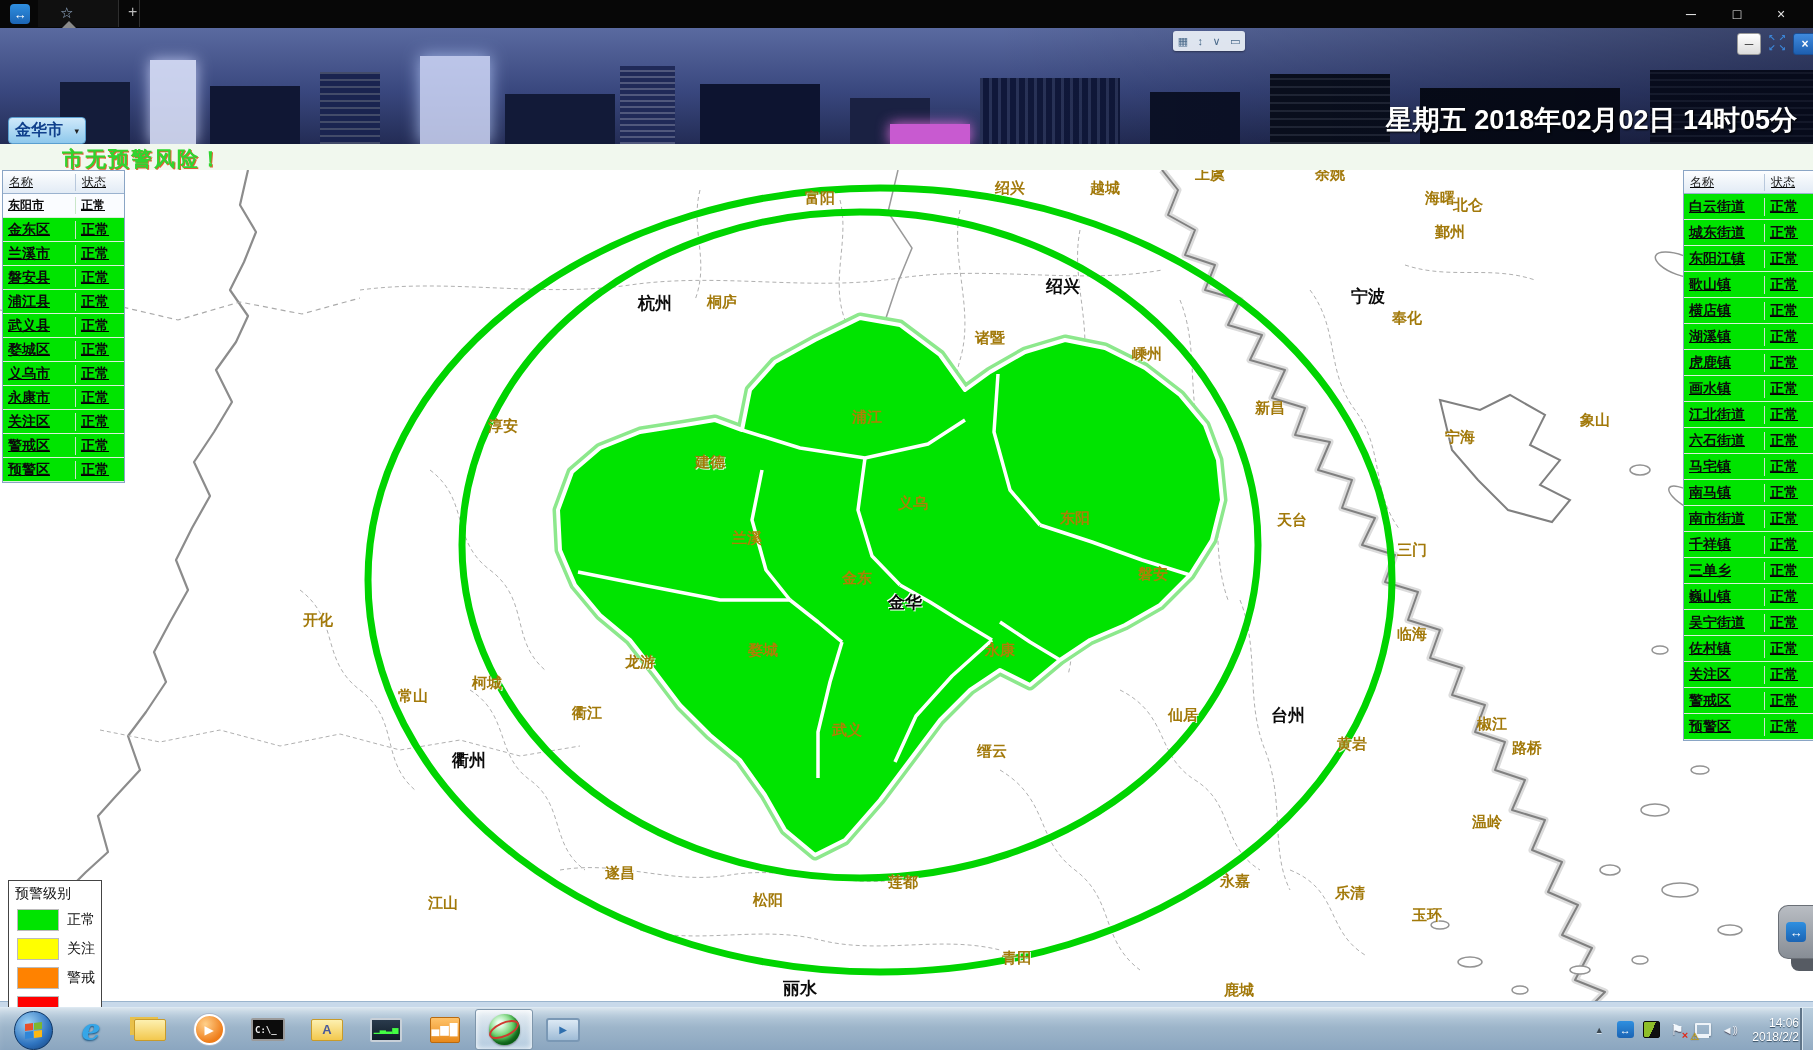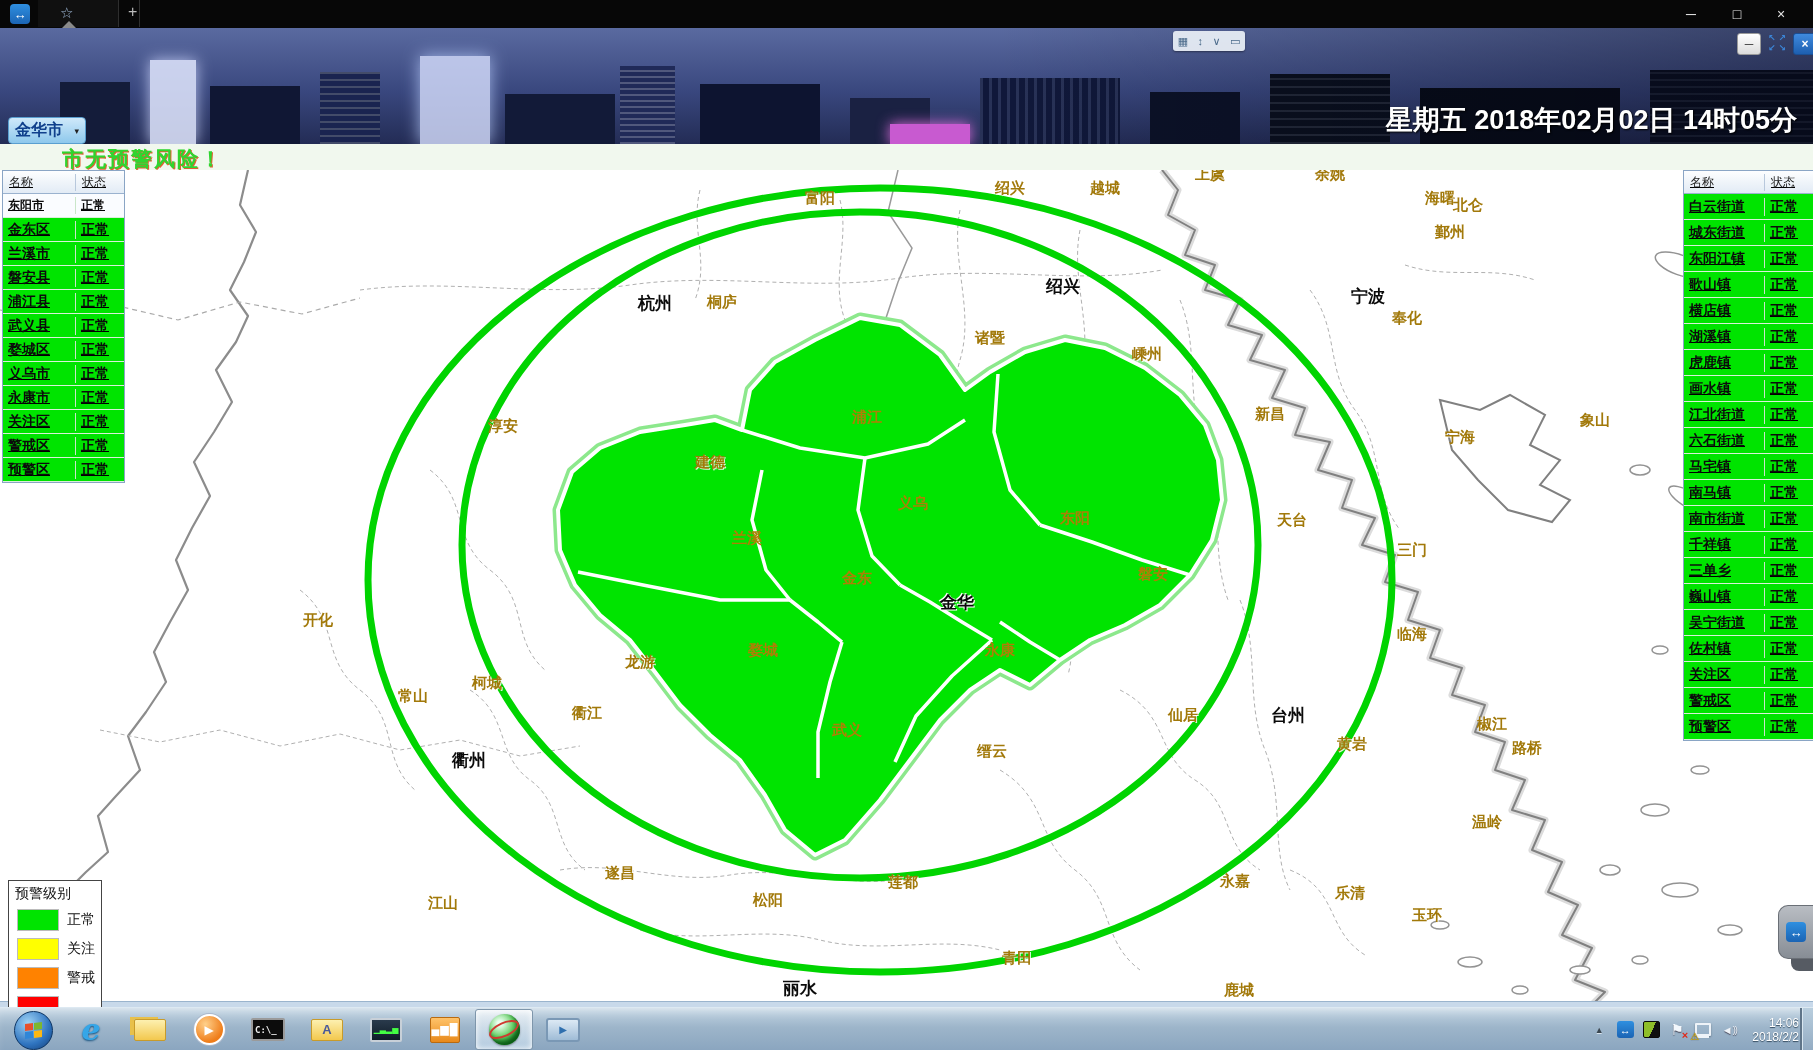--- a/index.html
+++ b/index.html
@@ -294,37 +294,37 @@
         <path d="M790,430 L818,452 842,472"></path>
         <path d="M842,472 L830,512 818,562 818,608"></path>
         <path d="M992,470 L952,506 916,546 895,592"></path>
         <path d="M1060,490 L1030,472 1000,452"></path>
       </g>
     </svg>
     <div id="maplabels">
         <div class="lbl city" style="left: 655px; top: 133px;">杭州</div>
         <div class="lbl city" style="left: 1063px; top: 116px;">绍兴</div>
         <div class="lbl city" style="left: 1368px; top: 126px;">宁波</div>
-        <div class="lbl city" style="left: 957px; top: 432px;">金华</div>
+        <div class="lbl city" style="left: 905px; top: 432px;">金华</div>
         <div class="lbl city" style="left: 469px; top: 590px;">衢州</div>
         <div class="lbl city" style="left: 1288px; top: 545px;">台州</div>
         <div class="lbl city" style="left: 800px; top: 818px;">丽水</div>
         <div class="lbl county" style="left: 1010px; top: 18px;">绍兴</div>
         <div class="lbl county" style="left: 1105px; top: 18px;">越城</div>
         <div class="lbl county" style="left: 1210px; top: 4px;">上虞</div>
         <div class="lbl county" style="left: 1330px; top: 4px;">余姚</div>
         <div class="lbl county" style="left: 1440px; top: 28px;">海曙</div>
         <div class="lbl county" style="left: 1450px; top: 62px;">鄞州</div>
         <div class="lbl county" style="left: 1468px; top: 8px; margin-top: 27px;">北仑</div>
         <div class="lbl county" style="left: 1407px; top: 148px;">奉化</div>
         <div class="lbl county" style="left: 1460px; top: 267px;">宁海</div>
         <div class="lbl county" style="left: 1595px; top: 250px;">象山</div>
         <div class="lbl county" style="left: 990px; top: 168px;">诸暨</div>
         <div class="lbl county" style="left: 1147px; top: 184px;">嵊州</div>
-        <div class="lbl county" style="left: 1270px; top: 244px;">新昌</div>
+        <div class="lbl county" style="left: 1270px; top: 238px;">新昌</div>
         <div class="lbl county" style="left: 820px; top: 28px;">富阳</div>
         <div class="lbl county" style="left: 722px; top: 132px;">桐庐</div>
         <div class="lbl county" style="left: 710px; top: 292px;">建德</div>
         <div class="lbl county" style="left: 503px; top: 256px;">淳安</div>
         <div class="lbl county" style="left: 318px; top: 450px;">开化</div>
         <div class="lbl county" style="left: 413px; top: 526px;">常山</div>
         <div class="lbl county" style="left: 487px; top: 513px;">柯城</div>
         <div class="lbl county" style="left: 587px; top: 543px;">衢江</div>
         <div class="lbl county" style="left: 443px; top: 733px;">江山</div>
         <div class="lbl county" style="left: 640px; top: 492px;">龙游</div>

